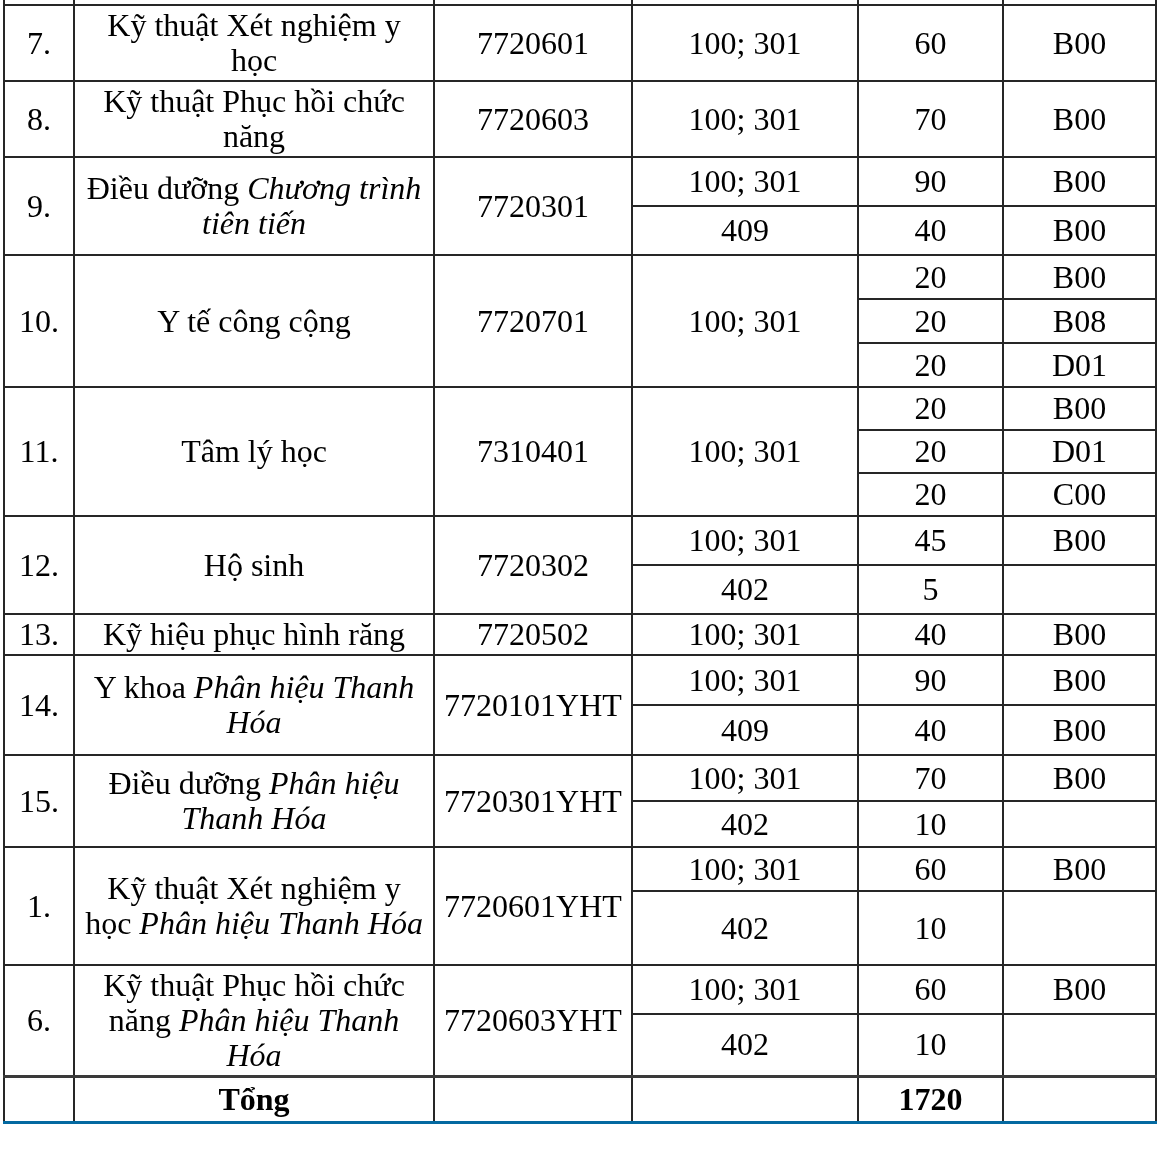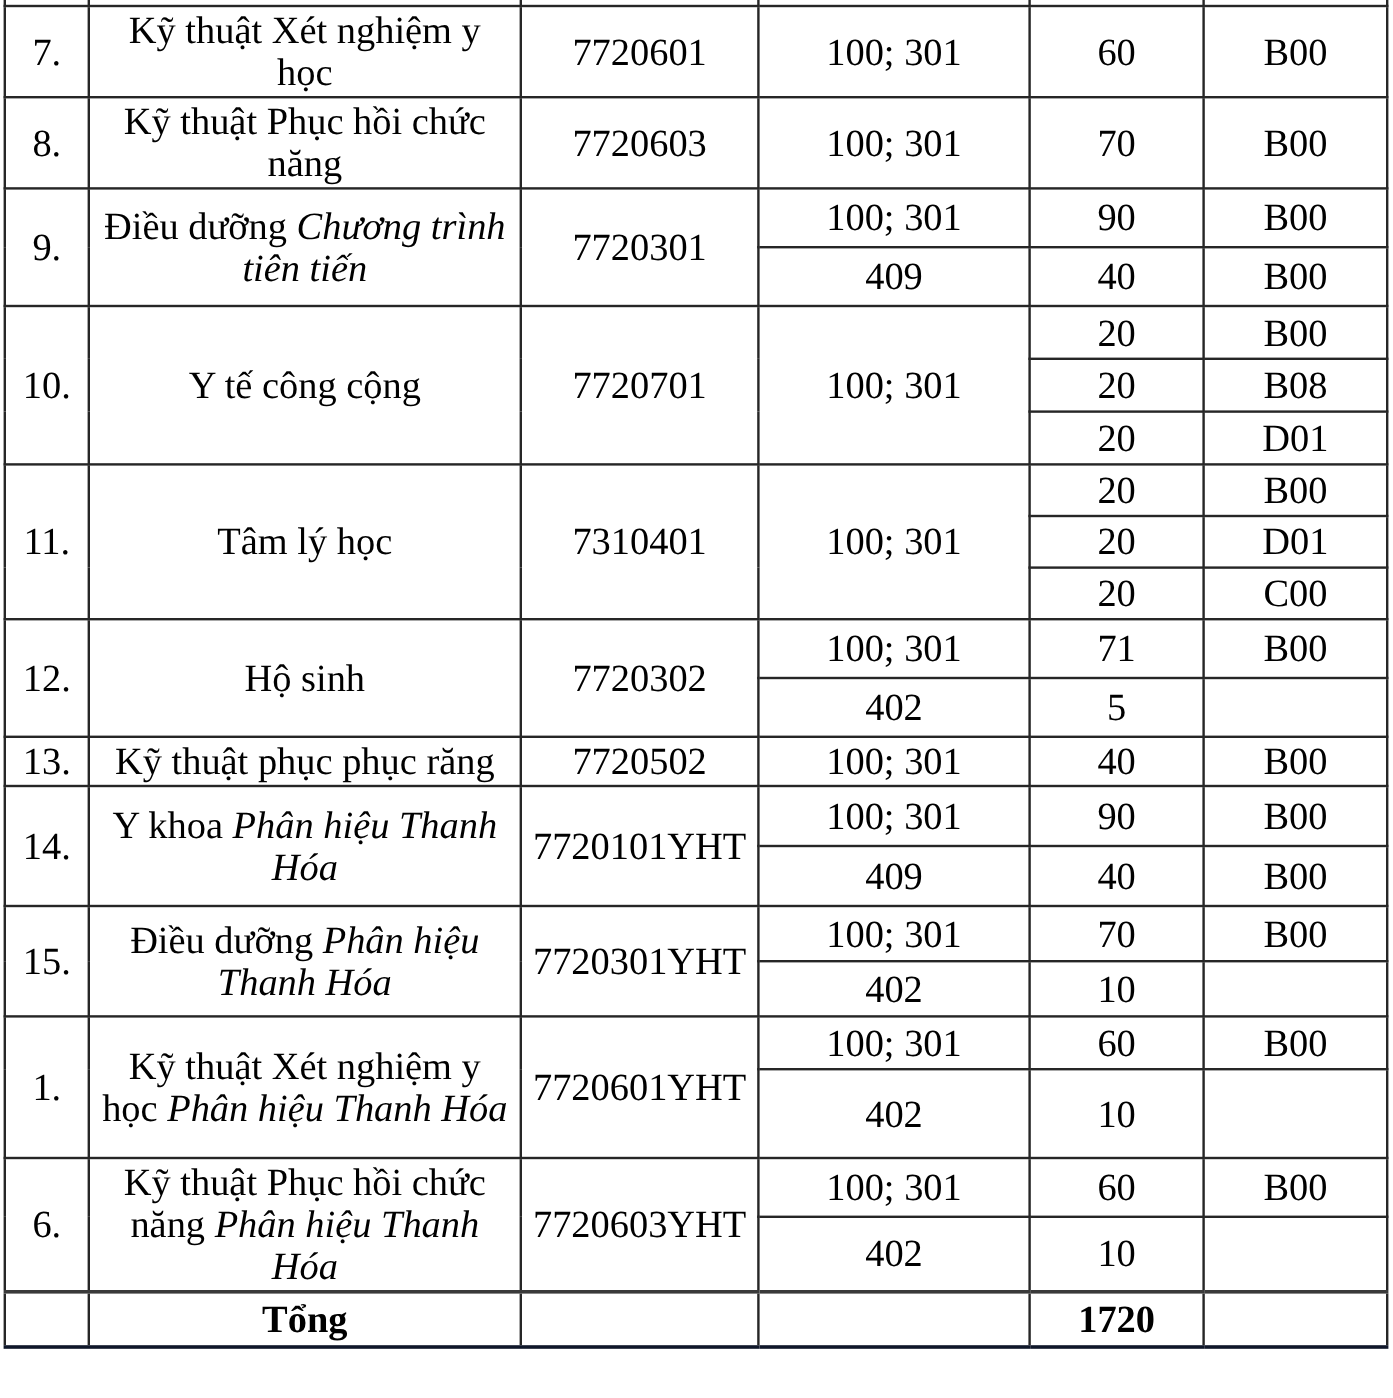--- a/index.html
+++ b/index.html
@@ -44,21 +44,21 @@
   tr.rh74 { height: 74px; }
   tr.rh59 { height: 59px; }
   tr.rh56 { height: 40px; }
   tr.rh50 { height: 50px; }
   tr.rh49 { height: 49px; }
   tr.rh46 { height: 46px; }
   tr.rh44 { height: 44px; }
   tr.rh43 { height: 43px; }
   tr.total-row td {
     border-top: 3px solid #3a3a3a;
-    border-bottom: 3px solid #0f172a;
+    border-bottom: 3px solid #0369a1;
   }
 </style>
 </head>
 <body>
 
 <table class="doc-table">
   <colgroup>
     <col style="width:70px">
     <col style="width:360px">
     <col style="width:198px">
@@ -141,32 +141,32 @@
   <tr class="rh43">
     <td>20</td>
     <td>C00</td>
   </tr>
 
   <tr class="rh49">
     <td rowspan="2">12.</td>
     <td rowspan="2"><span>Hộ sinh</span> <em></em></td>
     <td rowspan="2">7720302</td>
     <td>100; 301</td>
-    <td>71</td>
+    <td>45</td>
     <td>B00</td>
   </tr>
   <tr class="rh49">
     <td>402</td>
     <td>5</td>
     <td></td>
   </tr>
 
   <tr class="rh56">
     <td>13.</td>
-    <td><span>Kỹ thuật phục phục răng</span> <em></em></td>
+    <td><span>Kỹ hiệu phục hình răng</span> <em></em></td>
     <td>7720502</td>
     <td>100; 301</td>
     <td>40</td>
     <td>B00</td>
   </tr>
 
   <tr class="rh50">
     <td rowspan="2">14.</td>
     <td rowspan="2"><span>Y khoa</span> <em>Phân hiệu Thanh Hóa</em></td>
     <td rowspan="2">7720101YHT</td>

